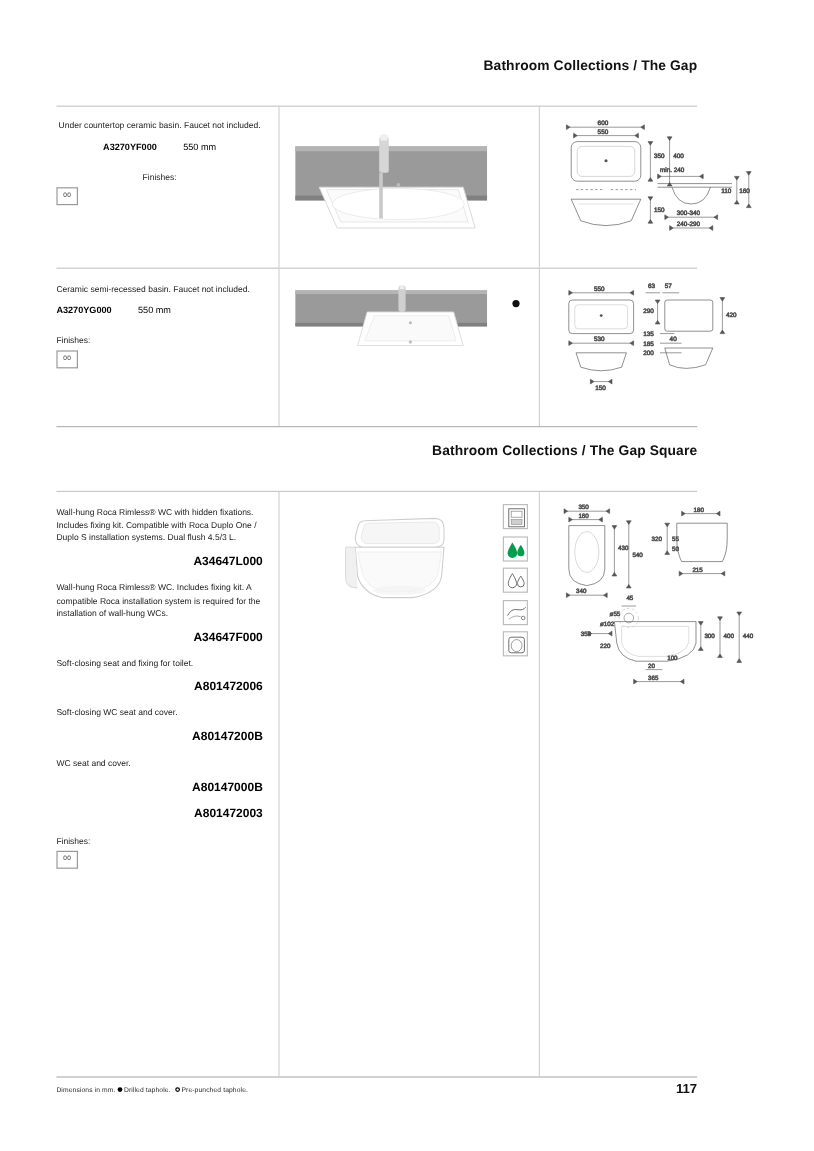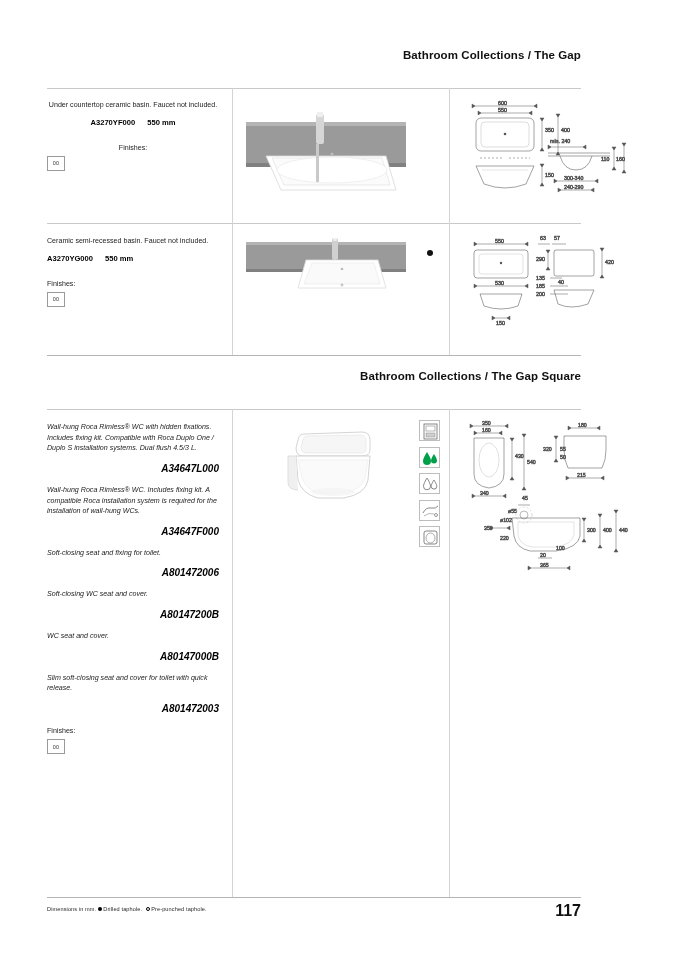--- a/index.html
+++ b/index.html
@@ -62,22 +62,22 @@
     color: #1c1c1c;
     width: 172px;
   }
   .code {
     font-size: 7.6px;
     font-weight: bold;
     color: #000;
     margin-top: 7px;
   }
   .code .size {
-    font-weight: bold;
-    padding-left: 12px;
+    font-weight: normal;
+    padding-left: 22px;
   }
   .finishes-label {
     font-size: 7.1px;
     color: #1c1c1c;
   }
   .swatch {
     width: 16px;
     height: 13px;
     border: 1px solid #9a9a9a;
     background: #fff;
@@ -86,21 +86,21 @@
     display: flex;
     align-items: center;
     justify-content: center;
     margin-top: 4px;
     letter-spacing: 0.2px;
   }
 
   .block { position: absolute; }
 
   
-  .item-row { margin-bottom: 0px; font-style: italic; }
+  .item-row { margin-bottom: 0px; }
   .item-desc {
     font-size: 7.1px;
     line-height: 1.5;
     width: 172px;
     color: #1c1c1c;
   }
   .item-code {
     font-size: 10px;
     font-weight: bold;
     color: #000;
@@ -139,21 +139,21 @@
     border: 0.7px solid #000;
     background: #fff;
     vertical-align: middle;
     margin: 0 1px 1px 4px;
     box-sizing: border-box;
   }
   .page-number {
     position: absolute;
     right: 47px;
     top: 902px;
-    font-size: 16px;
+    font-size: 11px;
     font-weight: bold;
     color: #111;
   }
 
   
   .picto-box {
     width: 21px;
     height: 21px;
     border: 0.8px solid #bdbdbd;
     box-sizing: border-box;
@@ -380,21 +380,20 @@
     </div>
     <div class="item-row">
       <div class="item-desc">Soft-closing WC seat and cover.</div>
       <div class="item-code">A80147200B</div>
     </div>
     <div class="item-row">
       <div class="item-desc">WC seat and cover.</div>
       <div class="item-code">A80147000B</div>
     </div>
     <div class="item-row">
-      <div class="item-desc">Slim soft-closing seat and cover for toilet with quick release.</div>
       <div class="item-code">A801472003</div>
     </div>
     <div class="finishes-label" style="margin-top:13px;">Finishes:</div>
     <div class="swatch">00</div>
   </div>
 
   <div class="photo" style="left:258px; top:420px; width:140px; height:90px;">
     <svg width="140" height="90" viewBox="0 0 140 90">
       <path d="M46 14 L104 12 Q112 12 112 20 L112 30 Q112 36 104 36 L44 36 Q38 35 38 28 L40 20 Q41 14 46 14 Z" fill="#ffffff" stroke="#cfcfcf" stroke-width="0.9"></path>
       <path d="M48 16 L102 15 Q108 15 108 21 L108 29 Q108 33 102 33 L47 33 Q43 32 43 27 L45 20 Q46 16 48 16 Z" fill="#f6f6f6" stroke="#e2e2e2" stroke-width="0.6"></path>

